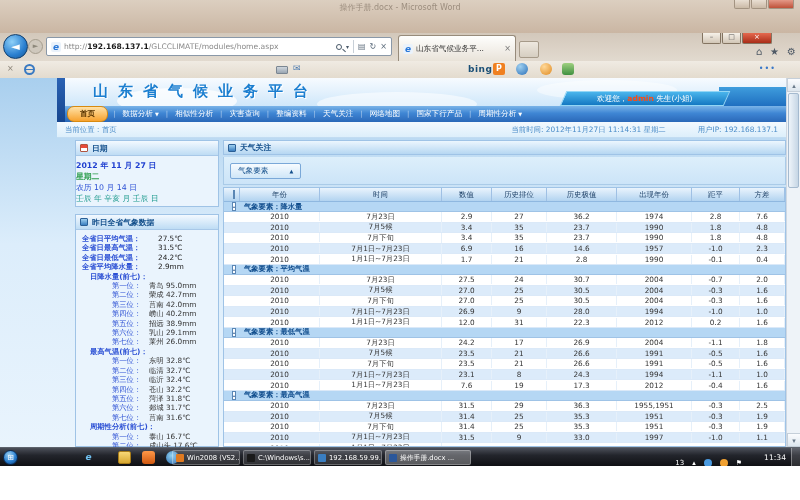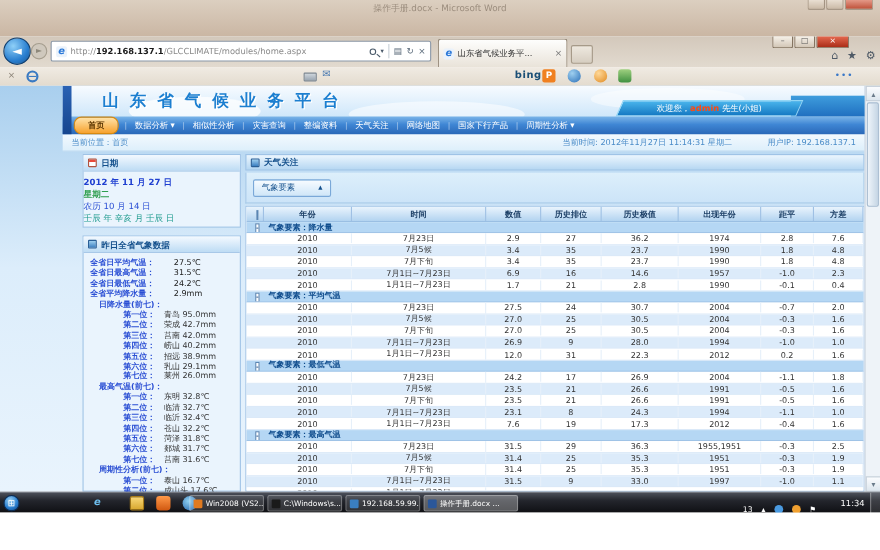--- a/index.html
+++ b/index.html
@@ -89,30 +89,30 @@
 .cal-l0{color:#1f3fd0;font-weight:bold}
 .cal-l1{color:#2e9e4f;font-weight:bold}
 .cal-l2{color:#2b4fd4}
 .cal-l3{color:#1f9b8f}
 .wx-body{padding:4px 2px;font-size:7.3px;line-height:9.4px;color:#333}
 .stat-row{display:flex;padding-left:4px}
 .stat-label{color:#2b4fd4;font-weight:bold;width:76px;flex:none}
 .stat-val{color:#222}
 .sec-title{color:#2b4fd4;font-weight:bold;padding-left:12px}
 .rank-row{display:flex;padding-left:34px}
-.rank-label{color:#2b4fd4;font-weight:bold;width:37px;flex:none}
+.rank-label{color:#2b4fd4;font-weight:normal;width:37px;flex:none}
 .rank-val{color:#333}
 
 
 .main-header{position:absolute;left:166px;top:62px;width:563px;height:15px;background:linear-gradient(#ecf6fe,#b6d7f2);border:1px solid #9fc3e6;display:flex;align-items:center;gap:4px;padding:0 4px;font-size:7.8px;font-weight:bold;color:#14508c}
 .toolbar{position:absolute;left:166px;top:79px;width:563px;height:28px;background:linear-gradient(#ddeffb,#cce4f8);border:1px solid #aacbe8;border-top:none}
 .filter-btn{position:absolute;left:6px;top:6px;height:16px;padding:0 7px;background:linear-gradient(#f7fbff,#cfe6f8);border:1px solid #7aa8d8;border-radius:2px;font-size:7.6px;color:#14508c;display:flex;align-items:center;gap:21px}
 .filter-arrow{font-size:5px}
 .dtable{position:absolute;left:166px;top:109px;width:563px;height:260px;background:#fff;border:1px solid #9fc3e6;overflow:hidden}
-.t-header{display:flex;height:14px;background:linear-gradient(#eaf4fd,#b2d3f0);border-bottom:1px solid #8fb8e0;font-size:7.4px;font-weight:bold;color:#1c3f66;align-items:center;text-align:center}
+.t-header{display:flex;height:14px;background:linear-gradient(#eaf4fd,#b2d3f0);border-bottom:1px solid #8fb8e0;font-size:7.4px;font-weight:normal;color:#1c3f66;align-items:center;text-align:center}
 .t-header .t-cell{border-right:1px solid #9fc0e4;height:100%;line-height:13px}
 .t-cell{flex:none;overflow:hidden;white-space:nowrap;text-align:center}
 .c0{width:16px}.c1{width:80px}.c2{width:122px}.c3{width:50px}.c4{width:55px}.c5{width:70px}.c6{width:75px}.c7{width:48px}.c8{width:45px}
 .group-row{display:flex;height:10px;background:#b5d7f4;align-items:center;font-size:7.3px;color:#0f4c8c;font-weight:bold;border-bottom:1px solid #9fc3e6}
 .toggle{width:7px;height:7px;border:1px solid #5a86b4;background:#fff;font-size:6px;line-height:5px;text-align:center;color:#335a8c;margin-left:4px}
 .g-title{flex:1;text-align:left;padding-left:4px}
 .data-row{display:flex;height:10.6px;align-items:center;font-size:7.3px;color:#333;border-bottom:1px solid #dbe9f8;background:#fff}
 .data-row.alt{background:#dcebfa}
 .data-row .t-cell{border-right:1px solid #e6f0fa}
 

